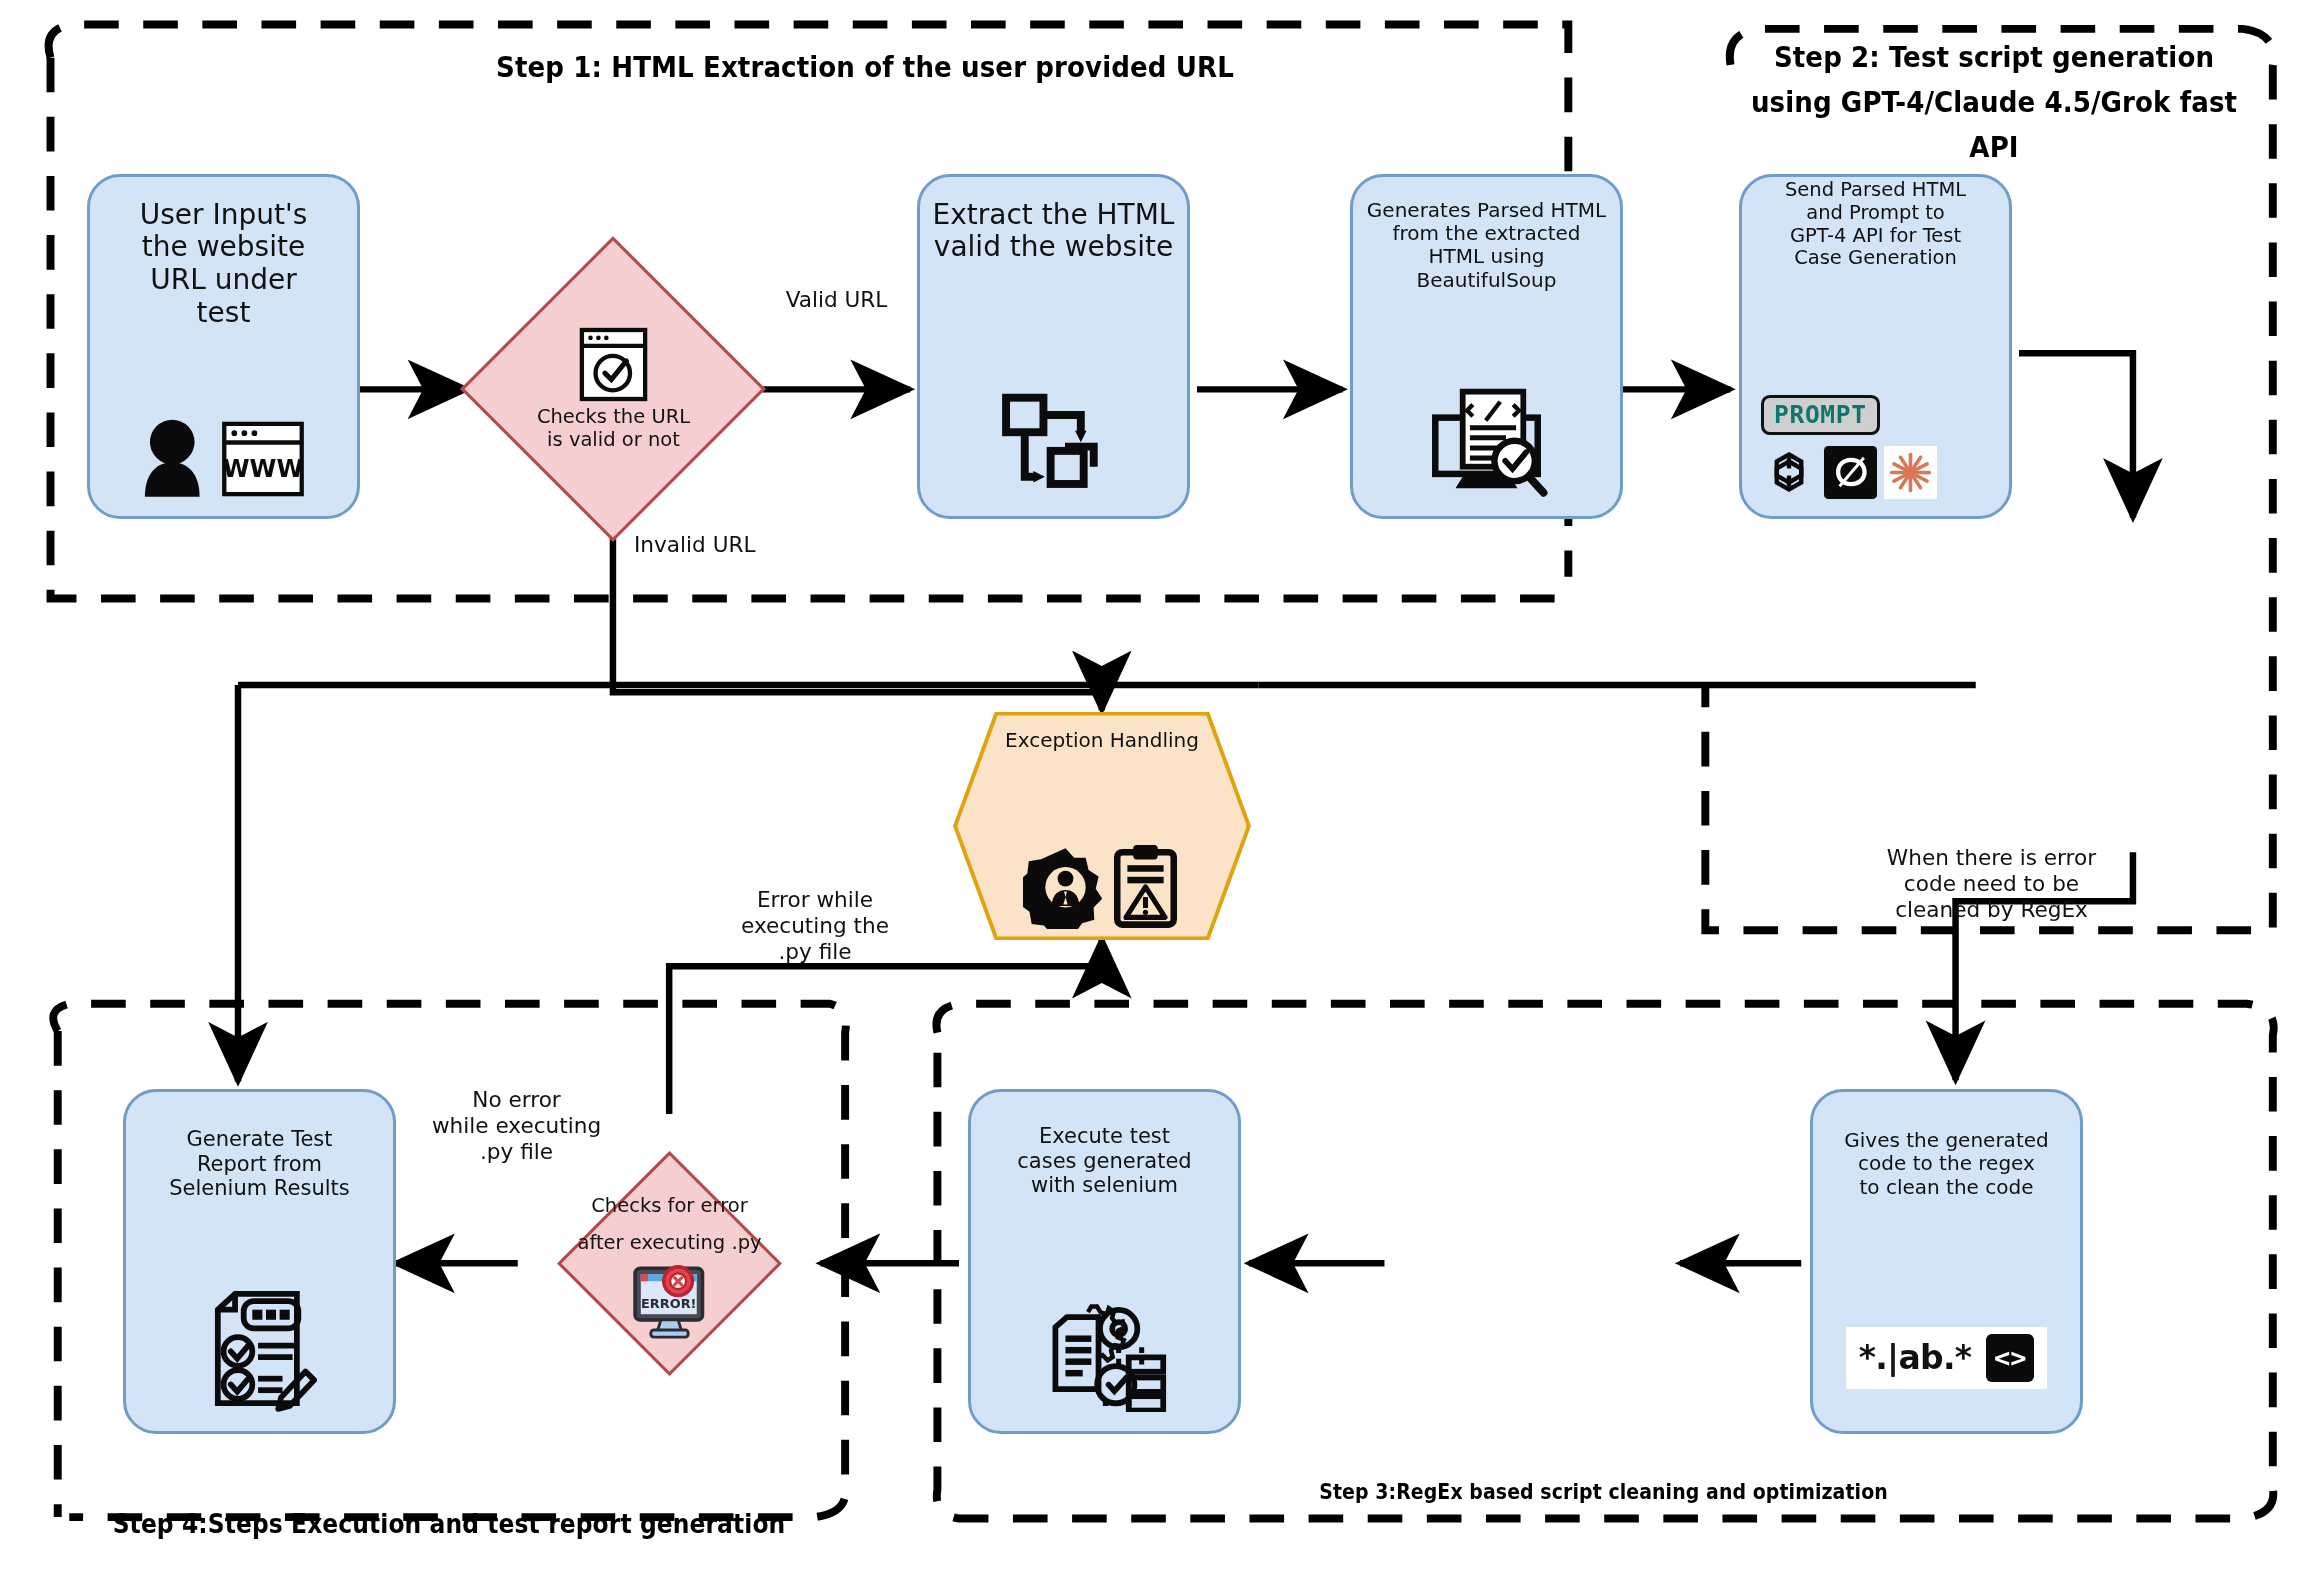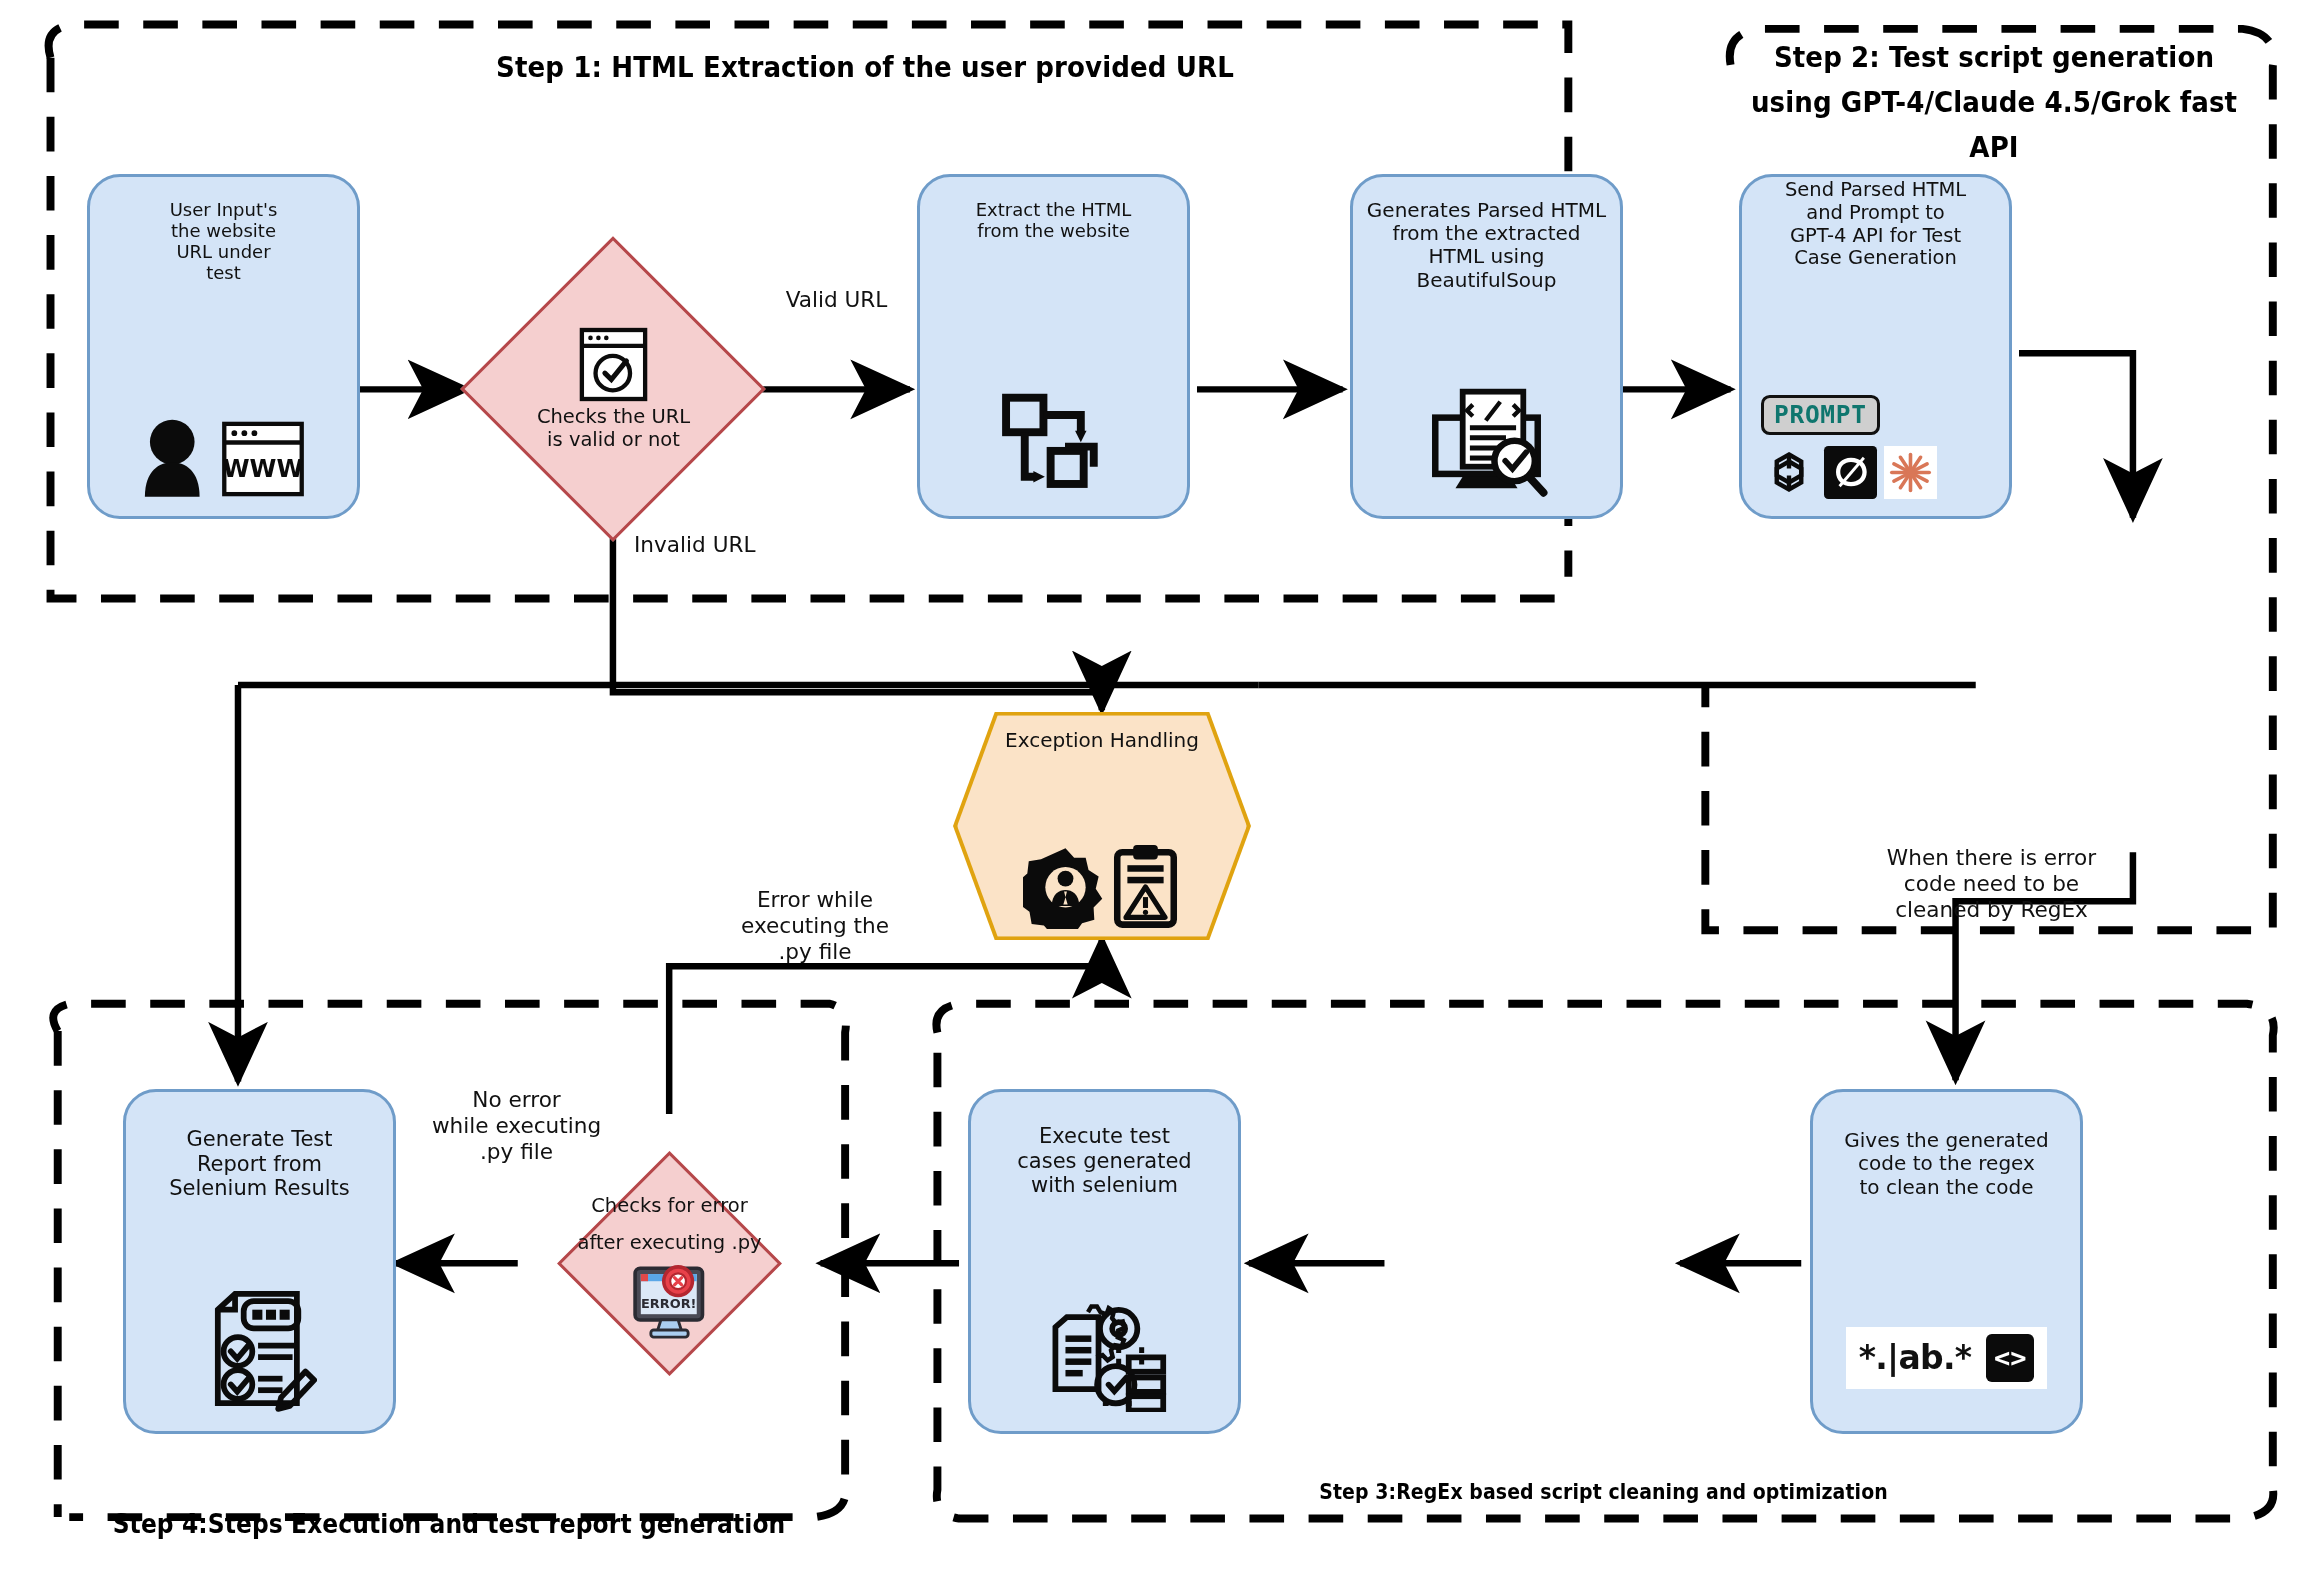--- a/index.html
+++ b/index.html
@@ -14,21 +14,21 @@
   .grp-title{position:absolute;font-weight:bold;color:#000;text-align:center;
              font-family:"DejaVu Sans Condensed","DejaVu Sans",sans-serif;
              letter-spacing:0.1px;line-height:1.55;white-space:pre-line;}
 
   
   .node{position:absolute;box-sizing:border-box;display:flex;flex-direction:column;
         align-items:center;}
   .proc{background:#d4e4f7;border:3.6px solid #6f9cc9;border-radius:33px;}
   .proc .ntext{margin-top:21.6px;}
 
-  .ntext{font-size:18px;line-height:1.17;color:#111;text-align:center;
+  .ntext{font-size:28px;line-height:1.17;color:#111;text-align:center;
          white-space:pre-line;font-family:"DejaVu Sans","Liberation Sans",sans-serif;}
 
   .icon-wrap{margin-top:auto;margin-bottom:19px;display:flex;align-items:flex-end;
              justify-content:center;gap:7.2px;}
 
   
   .dia{position:absolute;}
   .dia .dshape{position:absolute;left:0;top:0;width:100%;height:100%;
                background:#f5cfcf;border:3.6px solid #b5474a;
                transform:rotate(45deg);box-sizing:border-box;}
@@ -160,21 +160,21 @@
         <circle cx="47" cy="64" r="24" fill="none" stroke="#0b0b0b" stroke-width="6"></circle>
         <path d="M36 64 L45 73 L66 47" fill="none" stroke="#0b0b0b" stroke-width="7" stroke-linecap="round"></path>
       </svg>
       <div class="ntext" style="font-size:19.5px;">Checks the URL
 is valid or not</div>
     </div>
   </div>
 
   <div class="node proc" style="left:917px;top:174px;width:273px;height:345px;">
     <div class="ntext">Extract the HTML
-from the website</div>
+valid the website</div>
     <div class="icon-wrap">
       <svg width="115" height="108" viewBox="0 0 160 150" fill="none" stroke="#0b0b0b" stroke-width="11">
         <rect x="14" y="12" width="52" height="48"></rect>
         <path d="M66 36 L118 36 L118 62"></path>
         <path d="M110 58 L118 74 L126 58 Z" fill="#0b0b0b" stroke="none"></path>
         <path d="M40 60 L40 122 L56 122"></path>
         <path d="M52 114 L68 122 L52 130 Z" fill="#0b0b0b" stroke="none"></path>
         <rect x="76" y="86" width="46" height="46"></rect>
         <path d="M96 80 L136 80 L136 108"></path>
       </svg>

